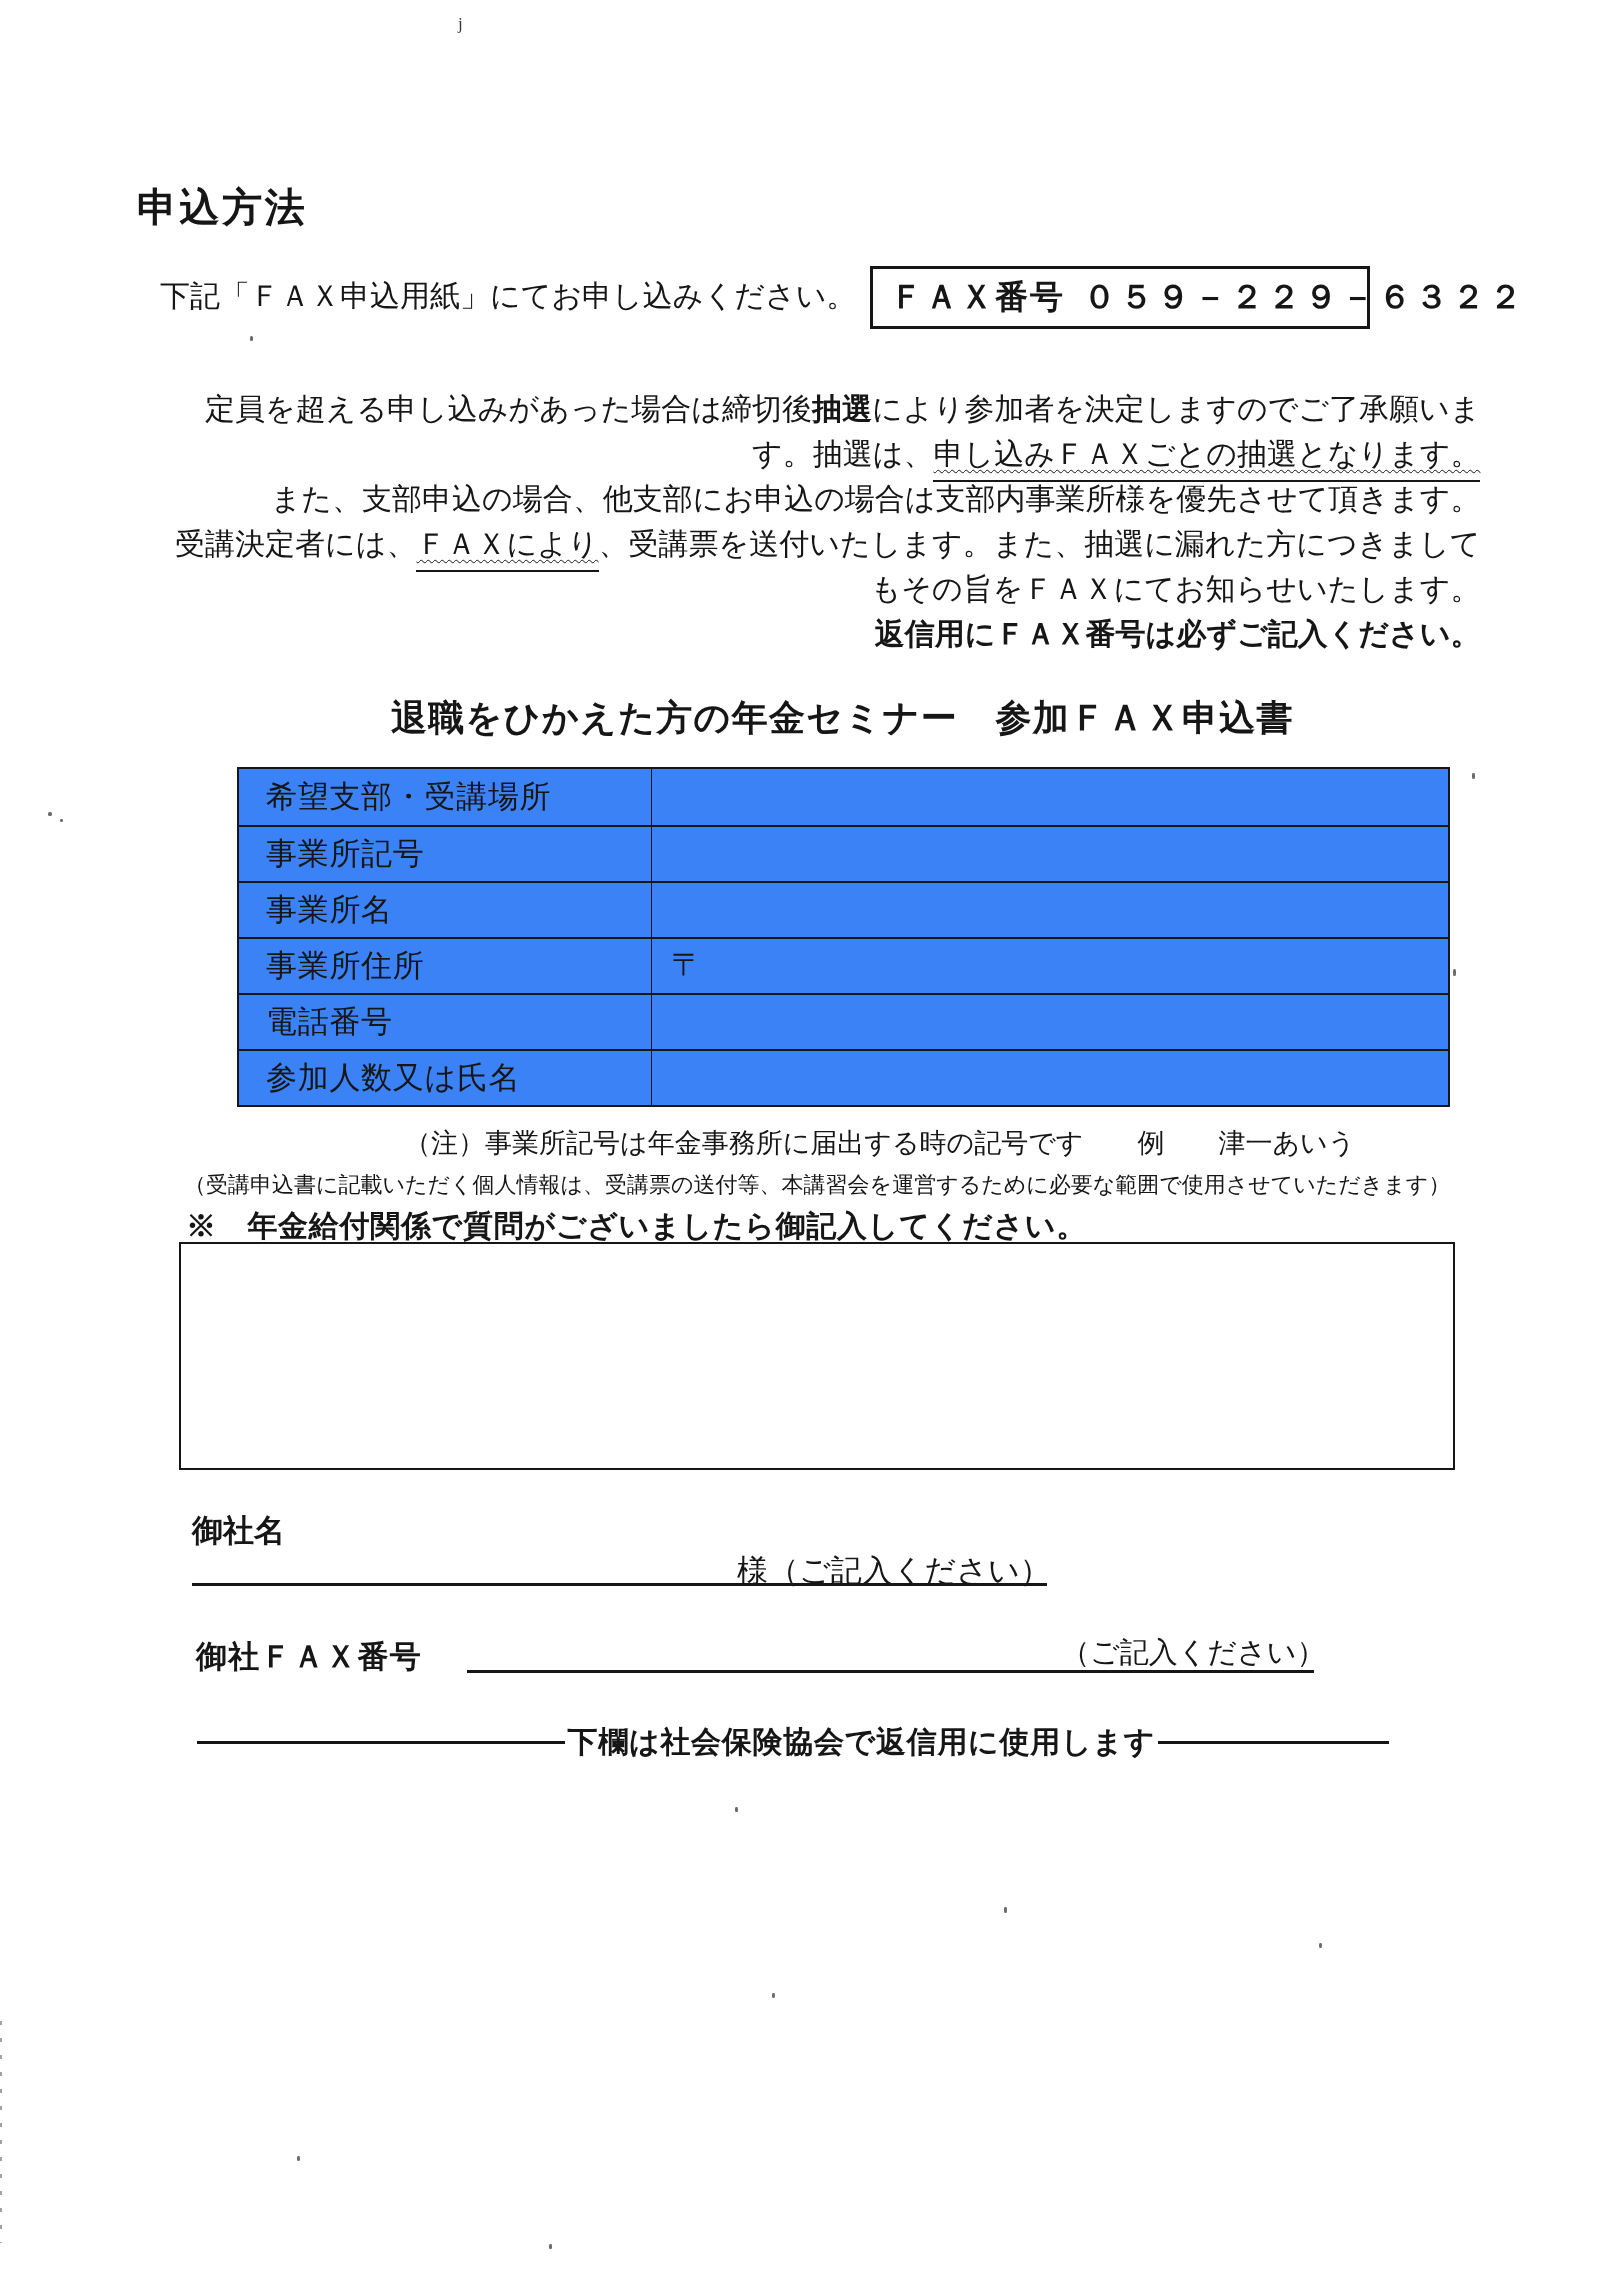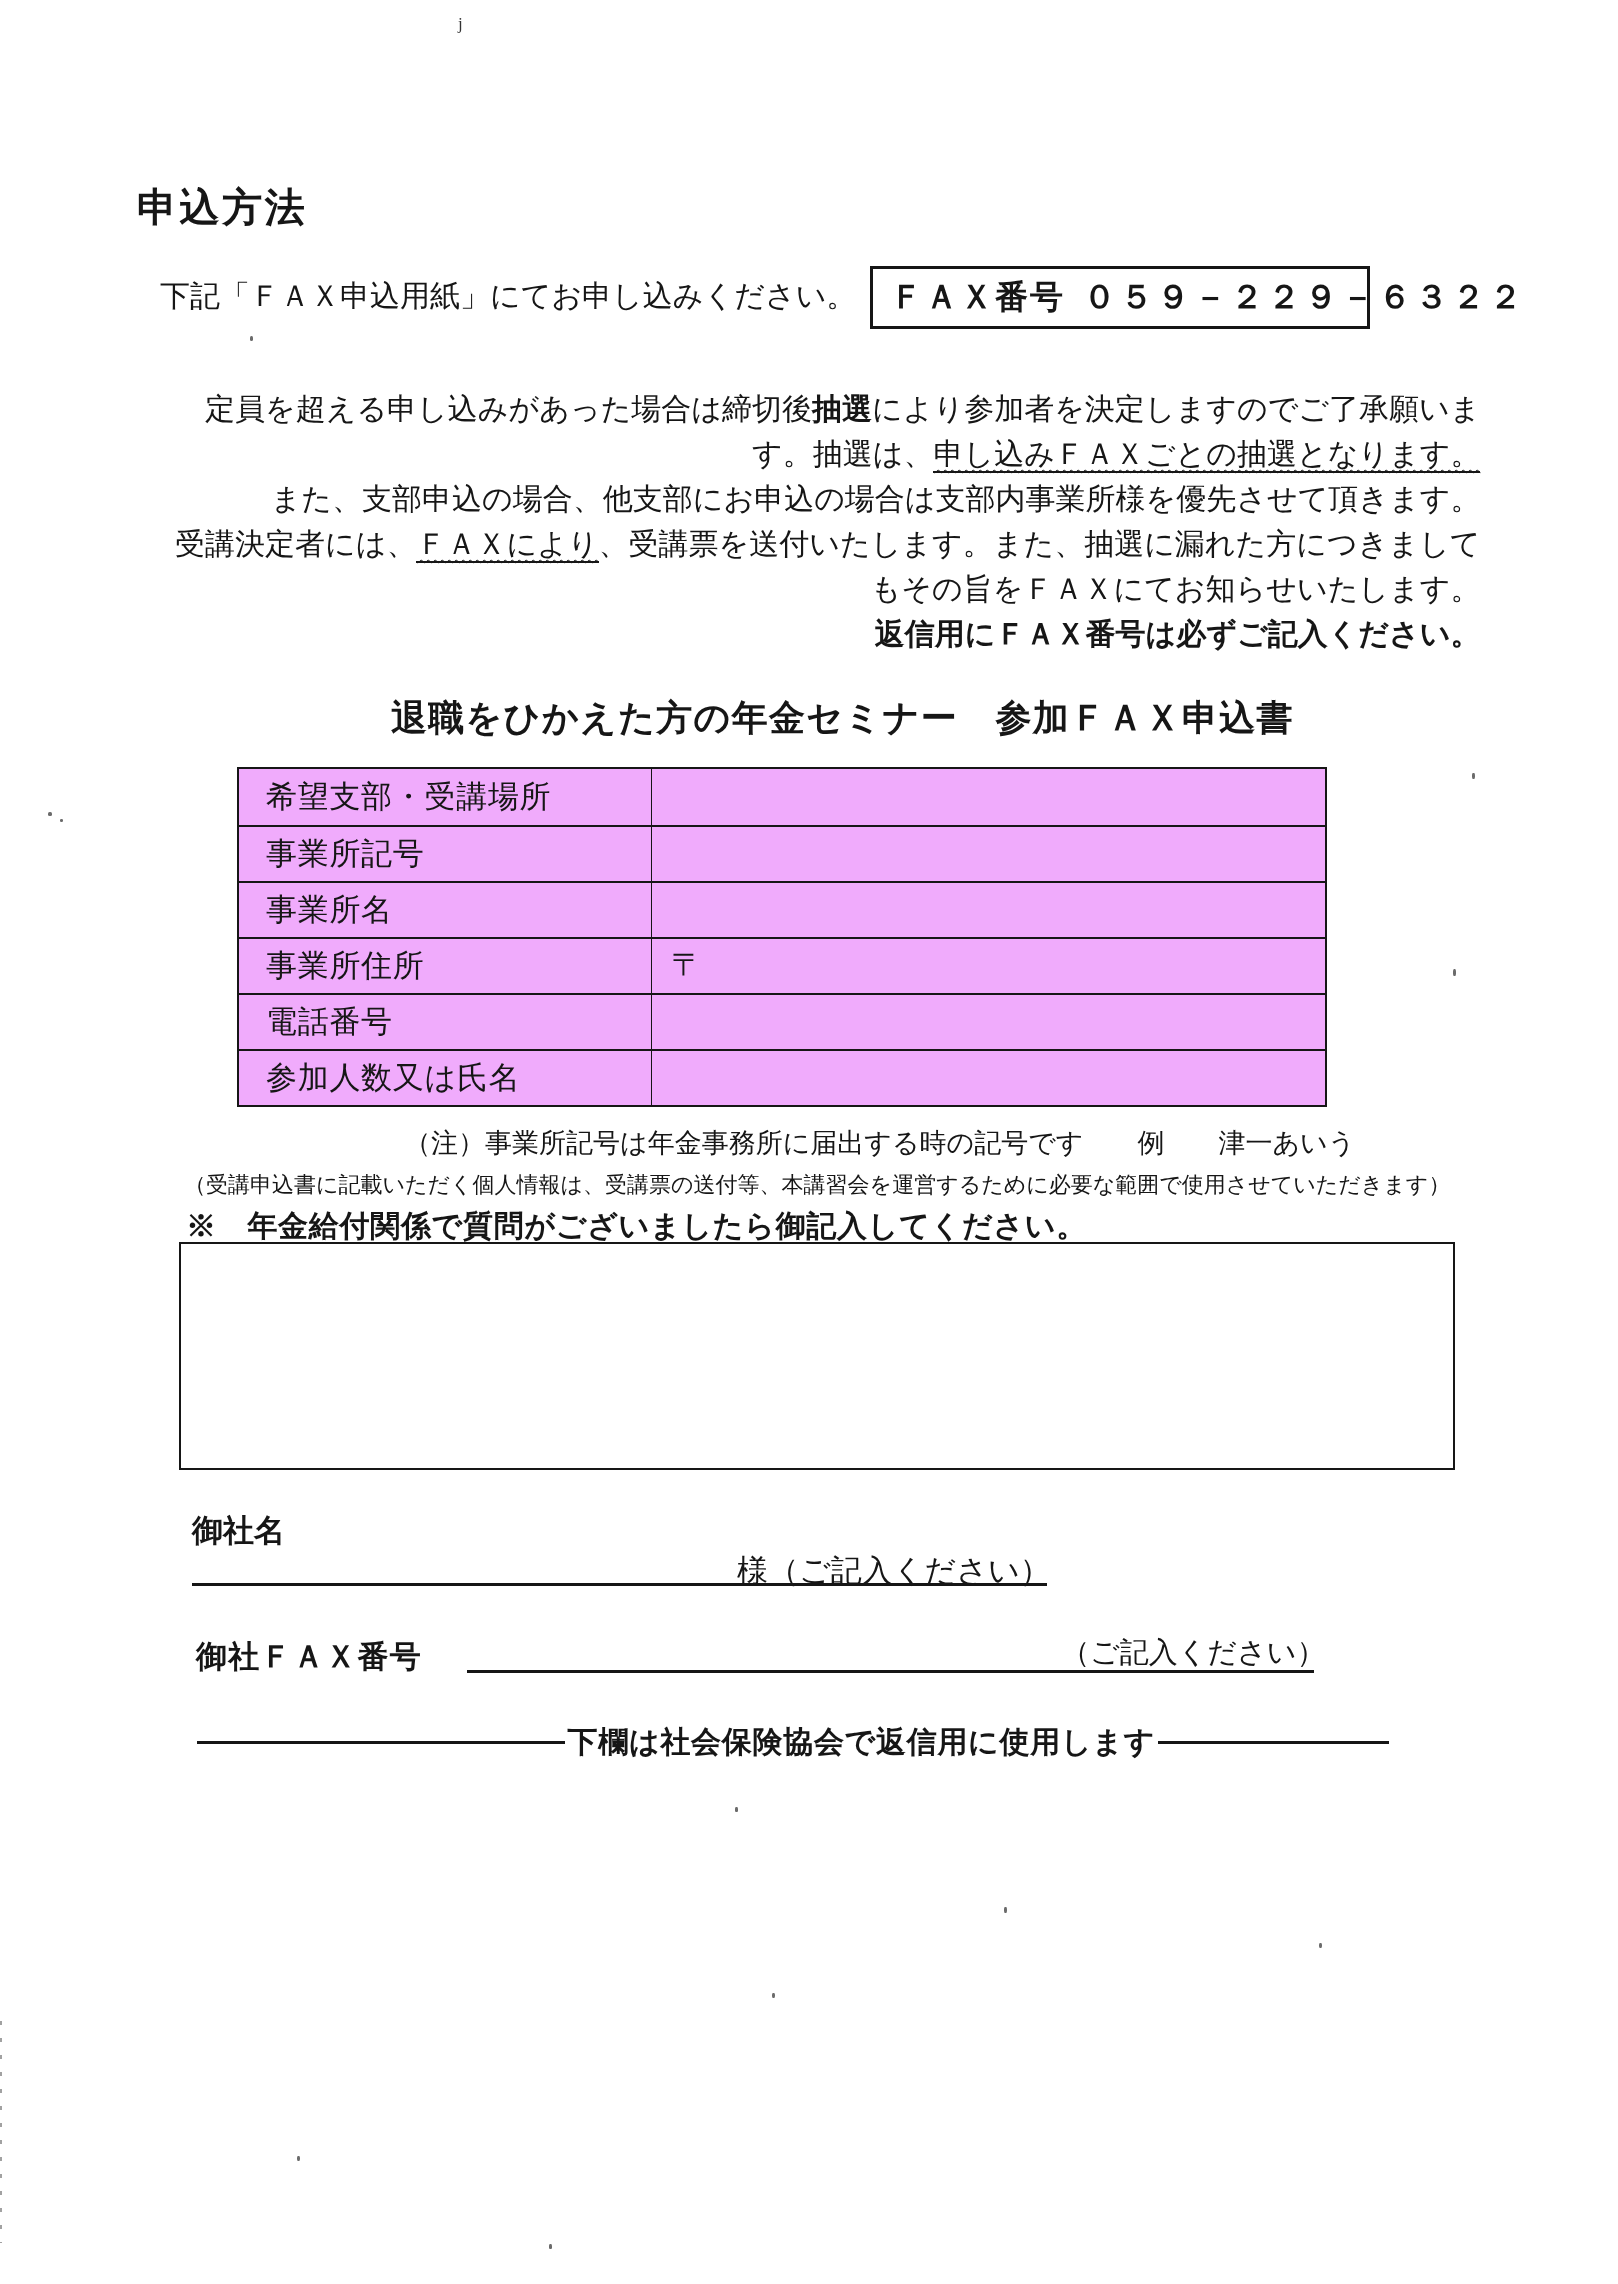--- a/index.html
+++ b/index.html
@@ -29,28 +29,28 @@
   .fax-box .num { margin-left:18px; letter-spacing:3.9px; }
 
   
   .para { left:145px; top:386px; font-size:30px; line-height:45px; }
   .para .pline { white-space:nowrap;text-align:right; }
   .b { font-weight:bold; }
   .u-both {
     text-decoration:underline wavy 1.3px #161616;
     text-underline-offset:5.2px;
     border-bottom:2px solid #161616;
-    padding-bottom:1px;
+    padding-bottom:10px;
   }
 
   
   .form-title { left:391px; top:694px; font-size:36px; font-weight:bold; letter-spacing:1.3px; }
 
   
-  .ftable { position:absolute; left:237px; top:767px; width:1090px; border:2.6px solid #161616; background:#f0abfc; }
+  .ftable { position:absolute; left:237px; top:767px; width:1213px; border:2.6px solid #161616; background:#3b82f6; }
   .frow { display:flex; height:56px; border-top:2.6px solid #161616; }
   .frow:first-child { border-top:none; }
   .fcell-label {
     width:413px; display:flex; align-items:center;
     padding-left:27px; border-right:1.3px solid #161616;
     font-size:31px; letter-spacing:0.7px;
   }
   .fcell-value { flex:1; display:flex; align-items:flex-start; padding:5.2px 0 0 19.6px; font-size:31px; }
 
   

